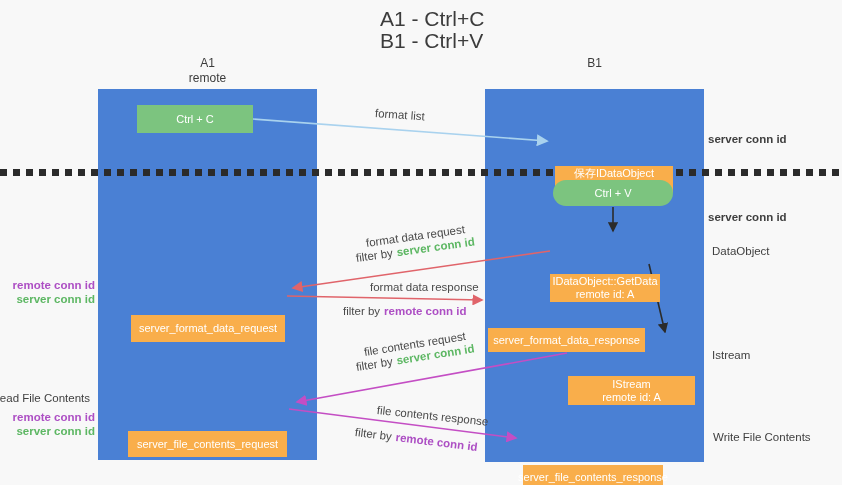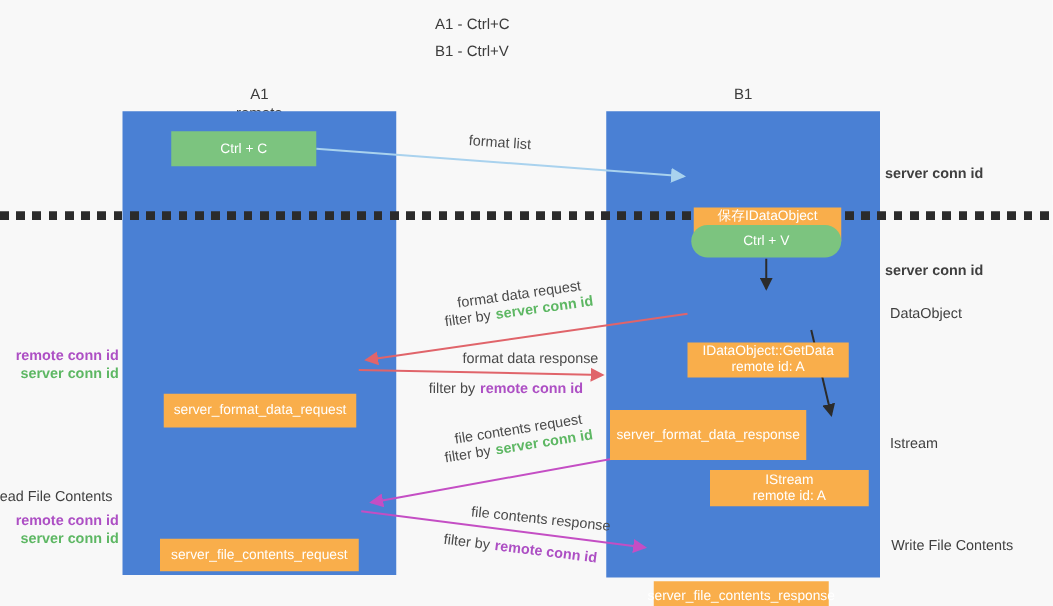--- a/index.html
+++ b/index.html
@@ -2,25 +2,25 @@
 <html style="--background: #f8f8f8; --column_blue: #4a80d4; --box_green: #7cc47f; --box_orange: #f9ae4b; --green_text: #5db763; --purple_text: #ad4fc4; --arrow_blue: #a9d2ee; --arrow_red: #e0646a; --arrow_magenta: #c44ec4; --arrow_black: #2b2b2b; --text_dark: #3c3c3c;"><head>
 <meta charset="utf-8">
 <style>
   html,body{margin:0;padding:0;}
   body{font-family:"Liberation Sans","DejaVu Sans",sans-serif;}
   #canvas{position:relative;width:842px;height:485px;background:var(--background,#f8f8f8);overflow:hidden;}
 
   .abs{position:absolute;}
 
   
-  .title{left:348px;top:8px;font-size:12px;line-height:22px;color:var(--text_dark);}
+  .title{left:380px;top:8px;font-size:21px;line-height:22px;color:var(--text_dark);}
   .title div{white-space:pre;}
 
   
-  .lane-header{top:56px;width:219px;text-align:center;font-size:12px;line-height:15px;color:var(--text_dark);margin-top:12px;}
+  .lane-header{top:56px;width:219px;text-align:center;font-size:12px;line-height:15px;color:var(--text_dark);}
 
   
   .lane{top:89px;width:219px;height:371px;background:var(--column_blue);}
 
   
   .divider{left:0;top:169px;width:842px;height:7px;
     background:repeating-linear-gradient(90deg,var(--arrow_black) 0 7px,transparent 7px 13px);z-index:3;}
 
   
   #arrows{left:0;top:0;z-index:4;}
@@ -94,30 +94,30 @@
 
   <div class="abs node orange" style="left:555px;top:128px;width:118px;height:27px;">
     <span>保存IDataObject</span>
     <span>remote id: A</span>
   </div>
 
   <div class="abs node green" style="left:553px;top:180px;width:120px;height:26px;border-radius:13px;">
     <span>Ctrl + V</span>
   </div>
 
-  <div class="abs node orange" style="left:550px;top:236px;width:129px;height:28px;">
+  <div class="abs node orange" style="left:550px;top:236px;width:110px;height:28px;">
     <span>IDataObject::GetData</span>
     <span>remote id: A</span>
   </div>
 
   <div class="abs node orange" style="left:131px;top:277px;width:154px;height:27px;">
     <span>server_format_data_request</span>
   </div>
 
-  <div class="abs node orange" style="left:488px;top:290px;width:157px;height:40px;text-align:center;">
+  <div class="abs node orange" style="left:488px;top:290px;width:157px;height:24px;text-align:center;">
     <span>server_format_data_response</span>
   </div>
 
   <div class="abs node orange" style="left:568px;top:338px;width:127px;height:29px;">
     <span>IStream</span>
     <span>remote id: A</span>
   </div>
 
   <div class="abs node orange" style="left:128px;top:393px;width:159px;height:26px;">
     <span>server_file_contents_request</span>

